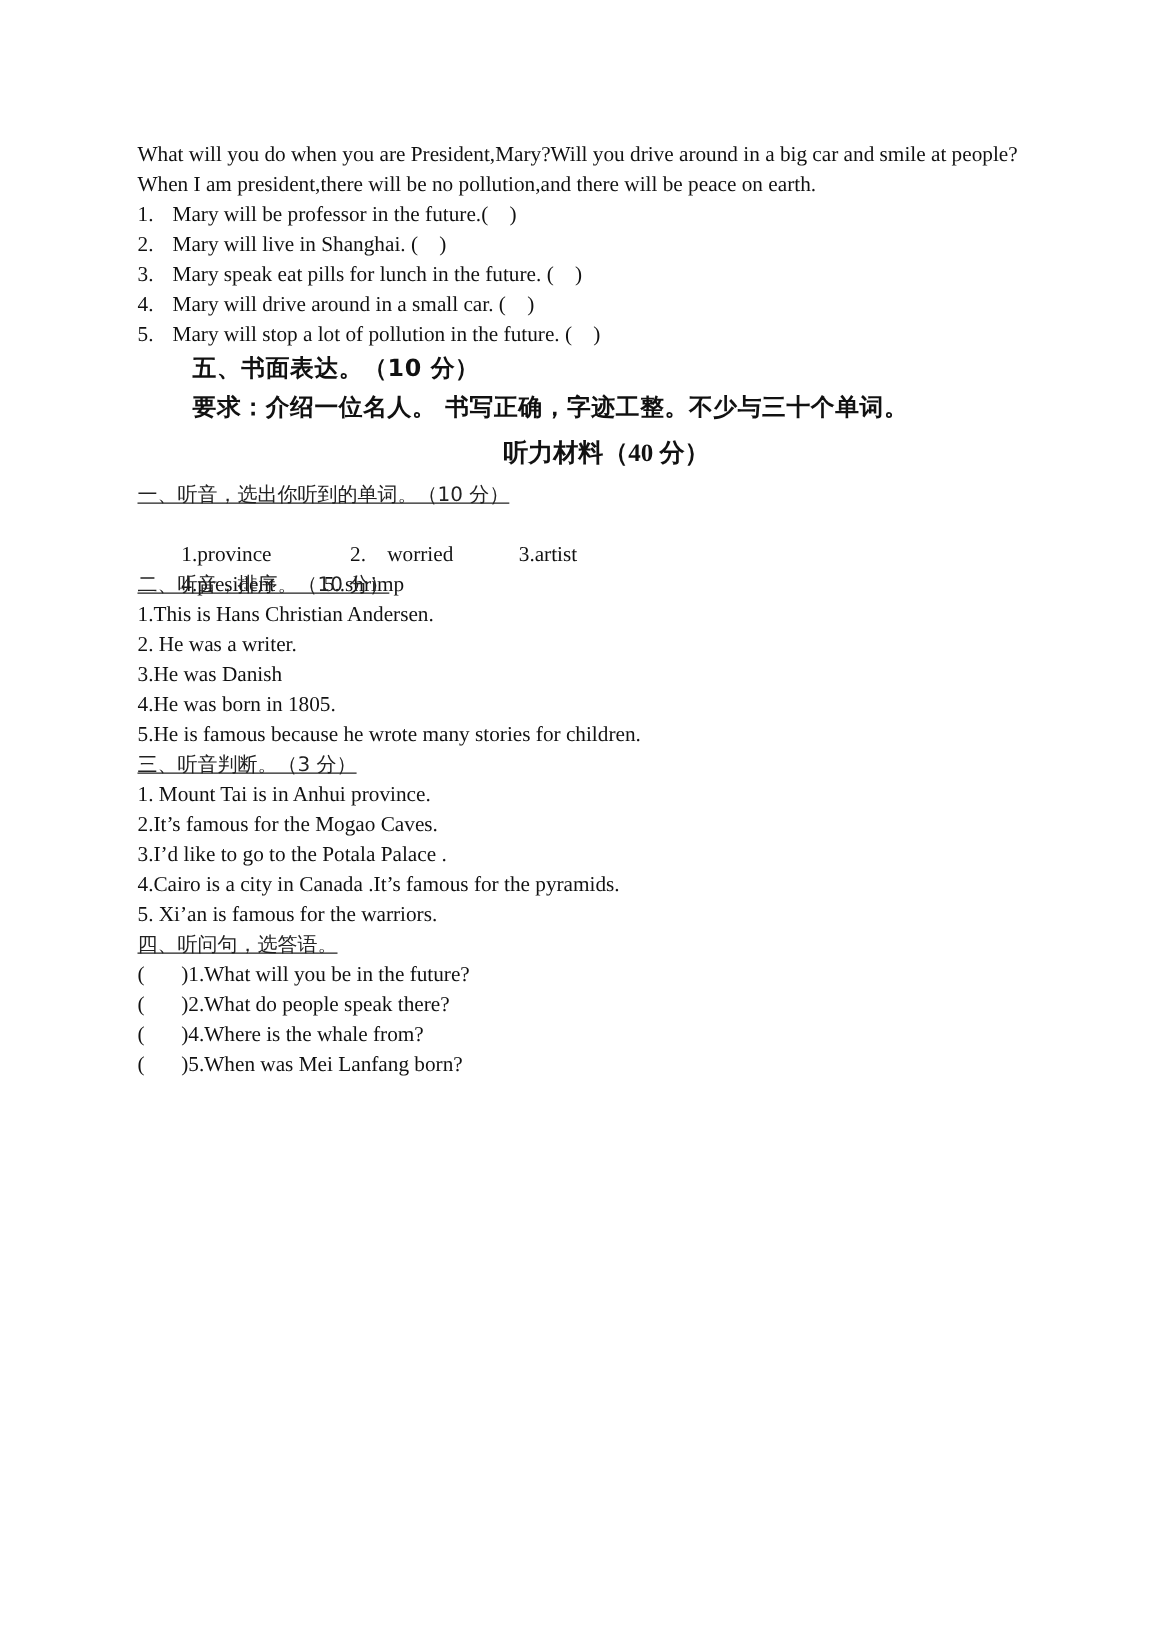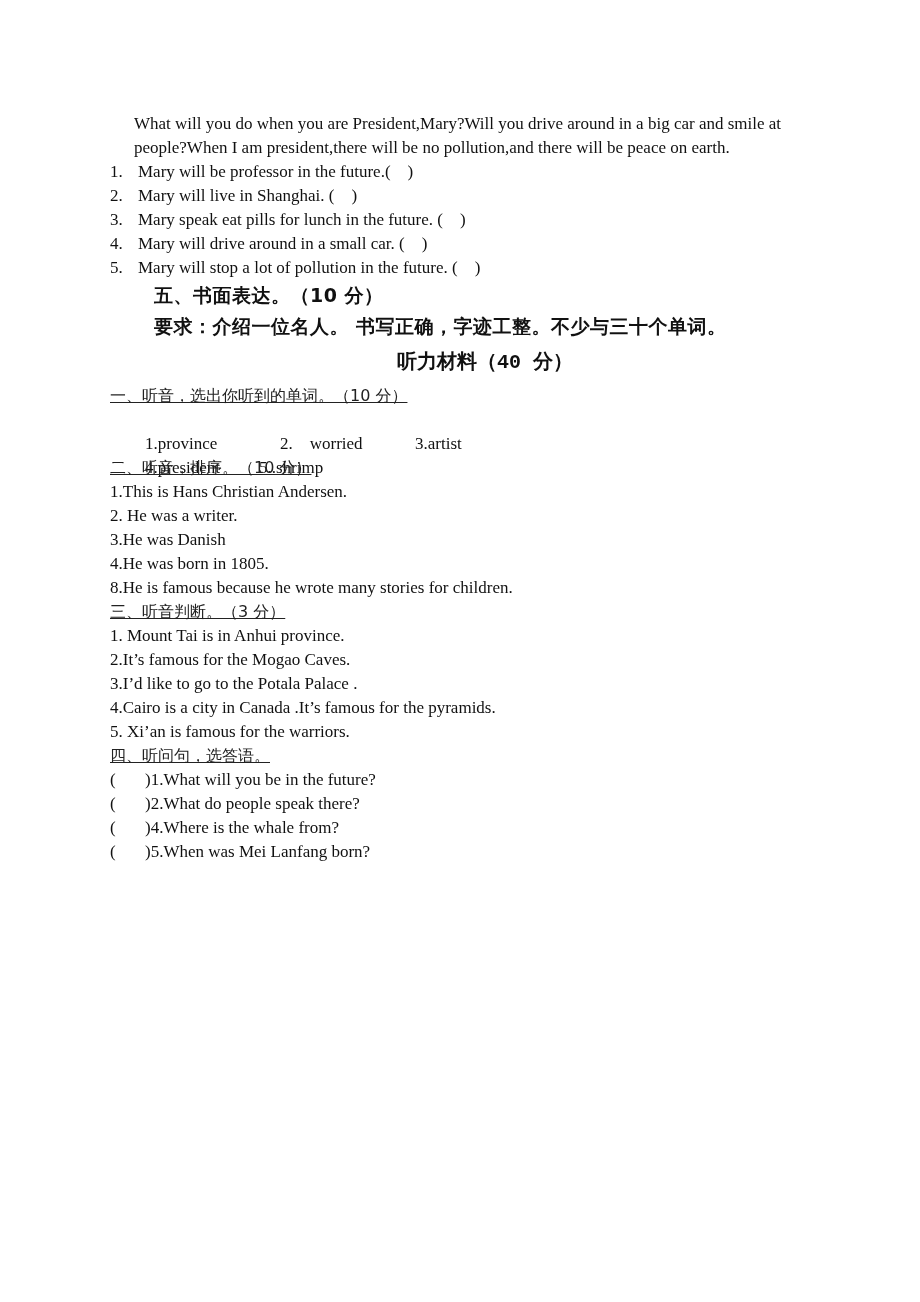--- a/index.html
+++ b/index.html
@@ -3,24 +3,24 @@
 <meta charset="utf-8">
 <style>
   html, body { margin: 0; padding: 0; background: #ffffff; }
   body {
     width: 920px; height: 1302px; position: relative; overflow: hidden;
     font-family: "Liberation Serif", "DejaVu Serif", serif;
     color: #111111; font-size: 17px;
   }
   .page { position: absolute; left: 110px; top: 112px; width: 720px; }
   .line { height: 24px; line-height: 24px; white-space: pre; }
-  .para { line-height: 24px; white-space: normal; margin-left: 24px; }
+  .para { line-height: 24px; white-space: normal; }
   .num { display: inline-block; width: 28px; }
   .h-bold { font-weight: bold; font-size: 19px; height: 31px; line-height: 31px; font-family: "DejaVu Sans", "Liberation Sans", sans-serif; letter-spacing: 0.5px; margin-left: 44px; }
-  .title { text-align: center; font-weight: bold; font-size: 20px; height: 42px; line-height: 42px; padding-left: 30px; box-sizing: border-box; font-family: Liberation Mono, monospace; }
+  .title { text-align: center; font-weight: bold; font-size: 20px; height: 42px; line-height: 42px; padding-left: 30px; box-sizing: border-box; font-family: Liberation Serif, serif; }
   .zh-head { font-family: "DejaVu Sans", "Liberation Sans", sans-serif; font-size: 16px; color: #222; text-decoration: underline; }
   .words span { display: inline-block; }
   .paren { display: inline-block; width: 35px; }
 </style>
 </head>
 <body>
 
 <div class="page">
 
   <div class="para">What will you do when you are President,Mary?Will you drive around in a big car and smile at people?When I am president,there will be no pollution,and there will be peace on earth.</div>
@@ -44,21 +44,21 @@
   </div>
   <div class="line words" style="padding-left:18px;">
     <span style="width:114px">4.president</span><span>5..shrimp</span>
   </div>
 
   <div class="line zh-head">二、听音，排序。（10 分）</div>
   <div class="line">1.This is Hans Christian Andersen.</div>
   <div class="line">2. He was a writer.</div>
   <div class="line">3.He was Danish</div>
   <div class="line">4.He was born in 1805.</div>
-  <div class="line">8.He is famous because he wrote many stories for children.</div>
+  <div class="line">5.He is famous because he wrote many stories for children.</div>
 
   <div class="line zh-head">三、听音判断。（3 分）</div>
   <div class="line">1. Mount Tai is in Anhui province.</div>
   <div class="line">2.It’s famous for the Mogao Caves.</div>
   <div class="line">3.I’d like to go to the Potala Palace .</div>
   <div class="line">4.Cairo is a city in Canada .It’s famous for the pyramids.</div>
   <div class="line">5. Xi’an is famous for the warriors.</div>
 
   <div class="line zh-head">四、听问句，选答语。</div>
   <div class="line"><span class="paren">(</span><span>)1.What will you be in the future?</span></div>

